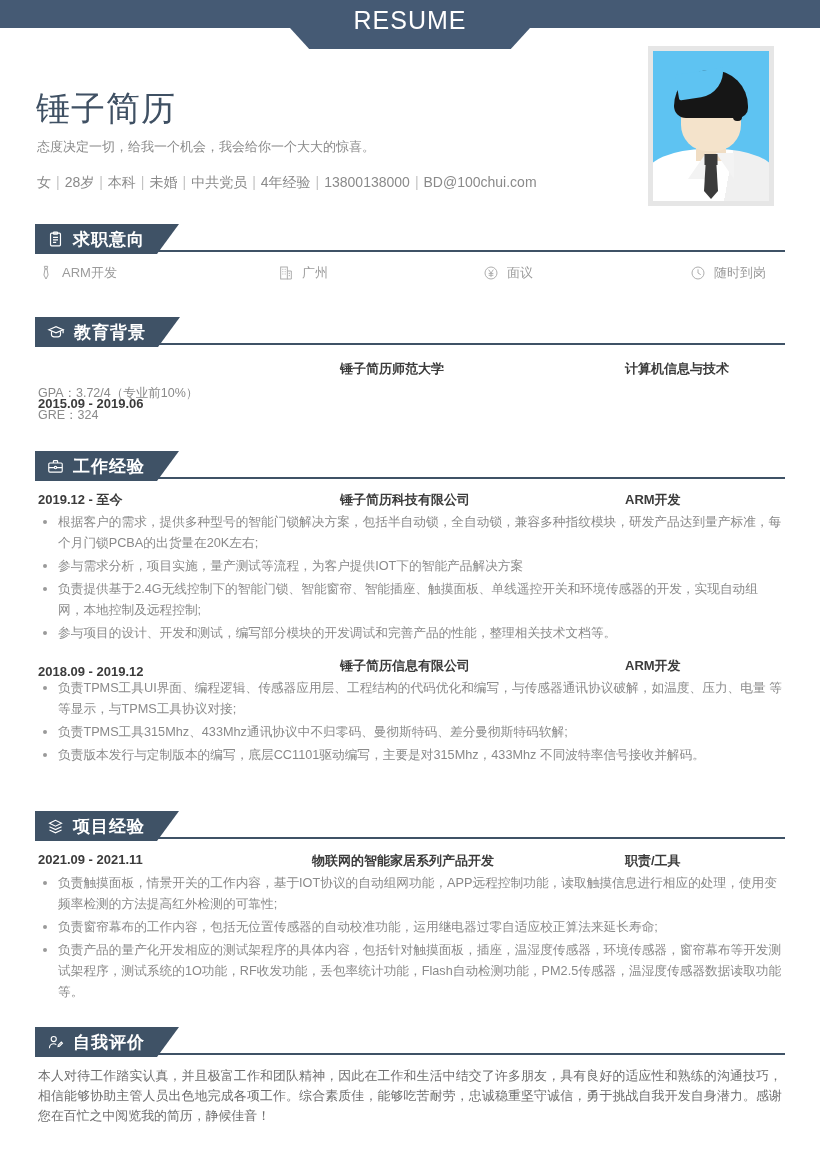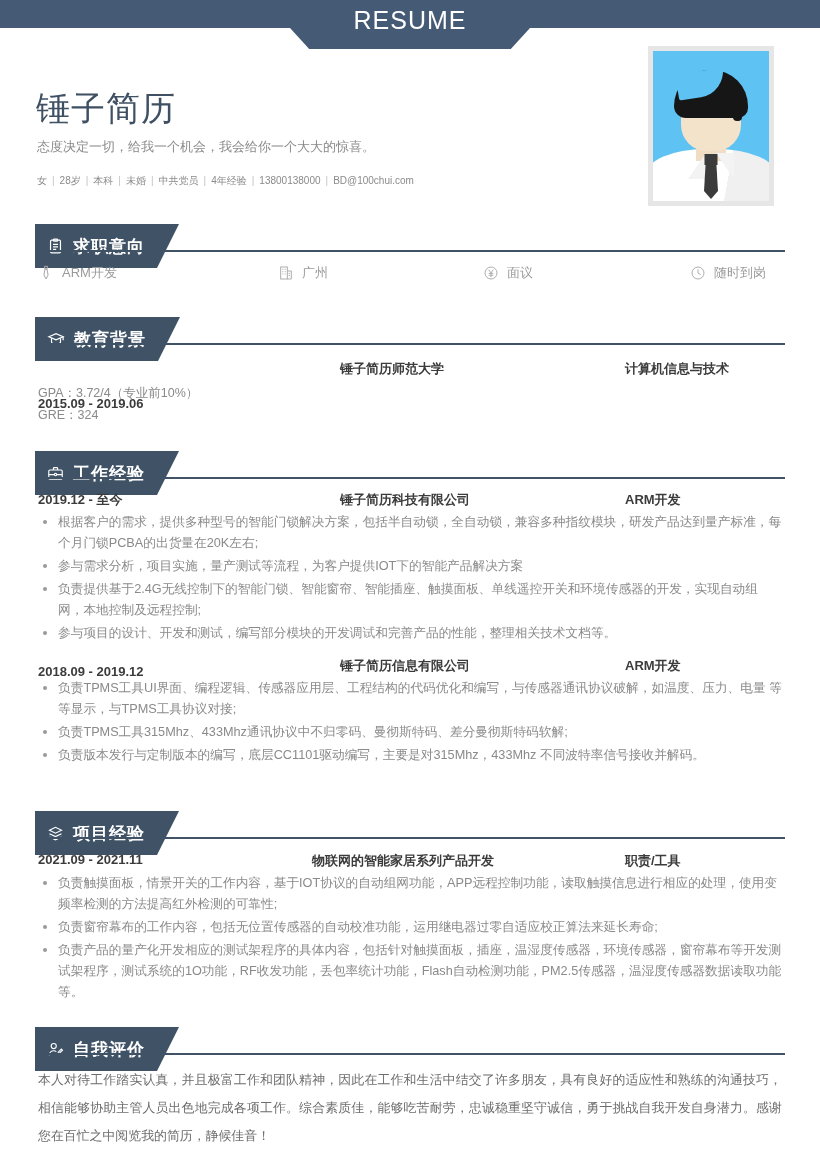--- a/index.html
+++ b/index.html
@@ -32,21 +32,21 @@
   .name{
     position:absolute; left:36px; top:86px;
     font-size:34px; color:#3f5063; font-weight:400; letter-spacing:1px;
   }
   .slogan{
     position:absolute; left:37px; top:138px;
     font-size:13px; color:#8a8a8a;
   }
   .meta{
     position:absolute; left:37px; top:174px;
-    font-size:10px; color:#8a8a8a;
+    font-size:14px; color:#8a8a8a;
   }
   .meta .sep{ color:#c3c3c3; padding:0 5px; }
 
   
   .avatar-frame{
     position:absolute; left:648px; top:46px; width:126px; height:160px;
     background:#e6e6e6; padding:5px;
   }
   .avatar{
     position:relative; width:100%; height:100%;
@@ -103,21 +103,21 @@
   .av-sideburn{
     position:absolute; right:27px; top:44px;
     width:9px; height:26px; background:#161616; border-radius:0 0 4px 4px;
   }
 
   
   .section-head{
     position:absolute; left:35px; height:30px;
   }
   .sh-banner{
-    position:relative; height:44px; background:#3f5266;
+    position:relative; height:30px; background:#3f5266;
     padding:0 34px 0 12px;
     display:inline-flex; align-items:center; gap:9px;
     clip-path:polygon(0 0,100% 0,calc(100% - 22px) 100%,0 100%);
   }
   .sh-title{
     color:#ffffff; font-size:17px; font-weight:bold; letter-spacing:1px;
   }
   .sh-icon{ display:inline-flex; align-items:center; }
   .sh-rule{
     position:absolute; left:35px; height:2px; background:#3f5266; width:750px;
@@ -144,21 +144,21 @@
 
   .objective-row{ position:absolute; left:38px; top:264px; width:752px; height:24px; }
   .obj-item{
     position:absolute; display:flex; align-items:center; gap:8px;
     font-size:13px; color:#9b9b9b;
   }
   .obj-icon{ display:inline-flex; align-items:center; color:#a8a8a8; }
 
   .paragraph{
     position:absolute; left:38px; width:744px;
-    font-size:12.9px; line-height:28px; color:#6d6d6d; text-align:justify;
+    font-size:12.9px; line-height:20px; color:#6d6d6d; text-align:justify;
   }
 </style>
 </head>
 <body>
 
 <div class="topbar"></div>
 <div class="topbar-tab"></div>
 <div class="topbar-title">RESUME</div>
 
 <div class="name">锤子简历</div>

